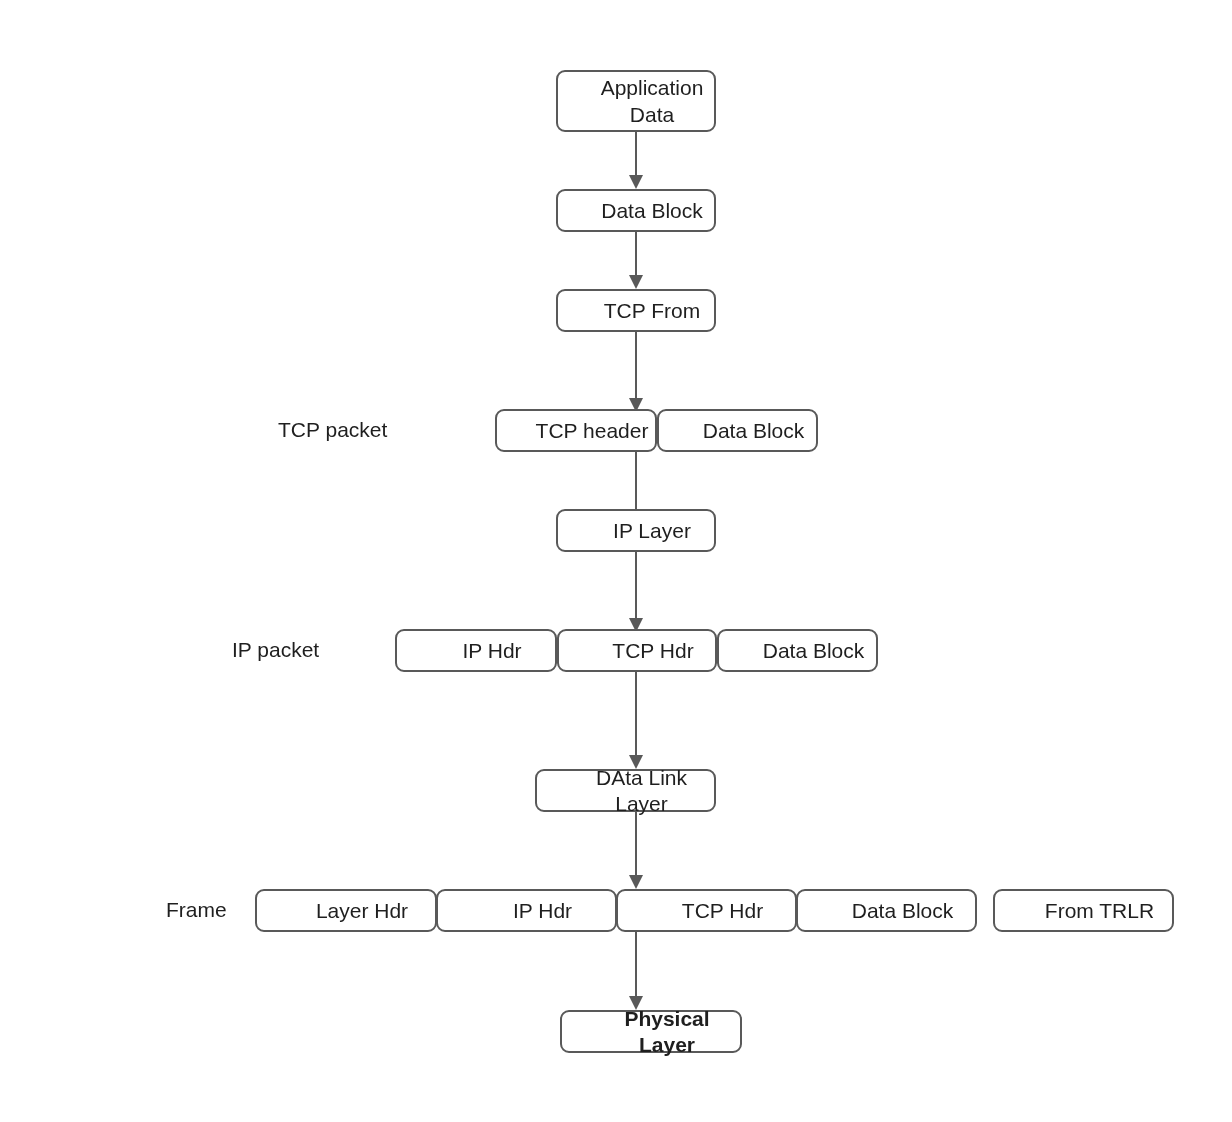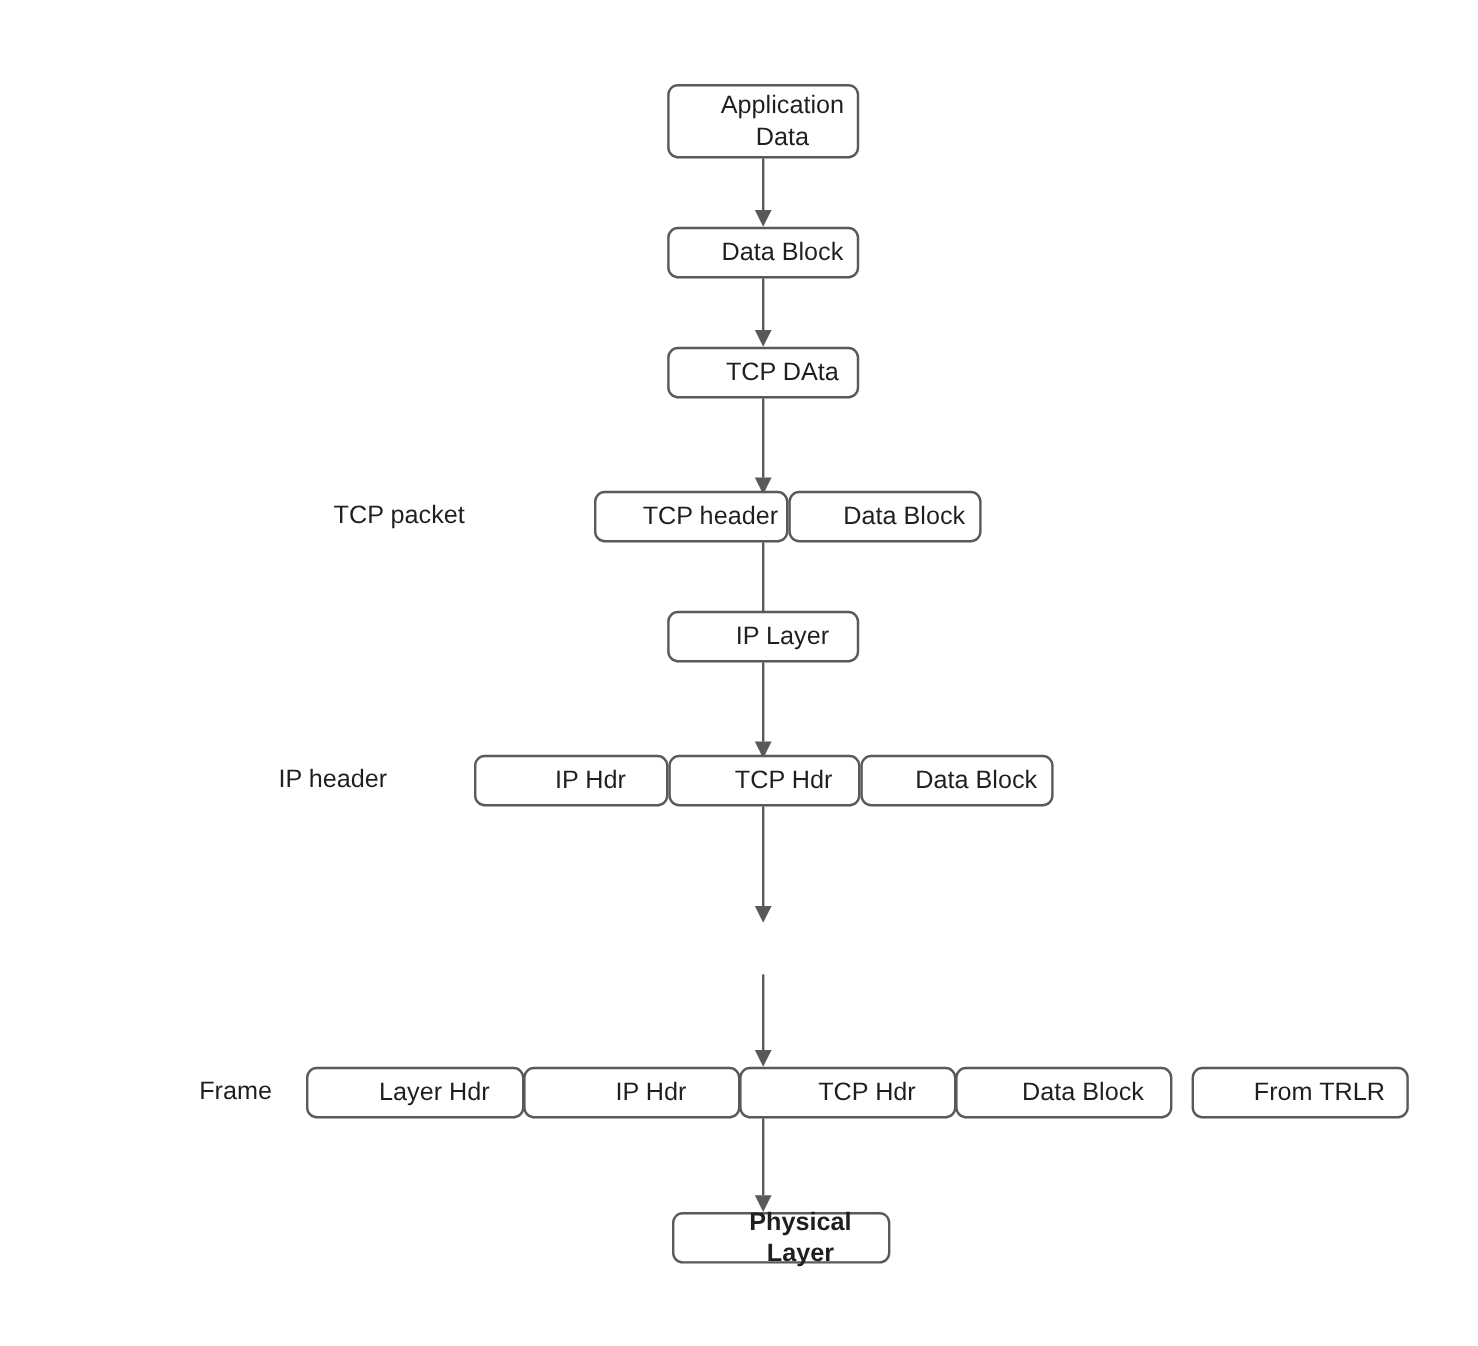--- a/index.html
+++ b/index.html
@@ -88,21 +88,21 @@
   <div class="node" style="left:556px; top:189px; width:160px; height:43px;">
     <span>Data Block</span>
   </div>
 
   <div class="arrow" style="left:635px; top:232px; height:57px;">
     <div class="shaft" style="height:43px;"></div>
     <div class="head" style="top:43px;"></div>
   </div>
 
   <div class="node" style="left:556px; top:289px; width:160px; height:43px;">
-    <span>TCP DAta</span>
+    <span>TCP From</span>
   </div>
 
   <div class="arrow" style="left:635px; top:332px; height:80px;">
     <div class="shaft" style="height:66px;"></div>
     <div class="head" style="top:66px;"></div>
   </div>
 
   <div class="caption" style="left:278px; top:418px;">TCP packet</div>
 
   <div class="node" style="left:495px; top:409px; width:162px; height:43px;">
@@ -119,37 +119,40 @@
 
   <div class="node" style="left:556px; top:509px; width:160px; height:43px;">
     <span>IP Layer</span>
   </div>
 
   <div class="arrow" style="left:635px; top:552px; height:80px;">
     <div class="shaft" style="height:66px;"></div>
     <div class="head" style="top:66px;"></div>
   </div>
 
-  <div class="caption" style="left:232px; top:638px;">IP header</div>
+  <div class="caption" style="left:232px; top:638px;">IP packet</div>
 
   <div class="node" style="left:395px; top:629px; width:162px; height:43px;">
     <span>IP Hdr</span>
   </div>
   <div class="node" style="left:557px; top:629px; width:160px; height:43px;">
     <span>TCP Hdr</span>
   </div>
   <div class="node" style="left:717px; top:629px; width:161px; height:43px;">
     <span>Data Block</span>
   </div>
 
   <div class="arrow" style="left:635px; top:672px; height:97px;">
     <div class="shaft" style="height:83px;"></div>
     <div class="head" style="top:83px;"></div>
   </div>
 
+  <div class="node" style="left:535px; top:769px; width:181px; height:43px;">
+    <span>DAta Link Layer</span>
+  </div>
 
   <div class="arrow" style="left:635px; top:812px; height:77px;">
     <div class="shaft" style="height:63px;"></div>
     <div class="head" style="top:63px;"></div>
   </div>
 
   <div class="caption" style="left:166px; top:898px;">Frame</div>
 
   <div class="node" style="left:255px; top:889px; width:182px; height:43px;">
     <span>Layer Hdr</span>

